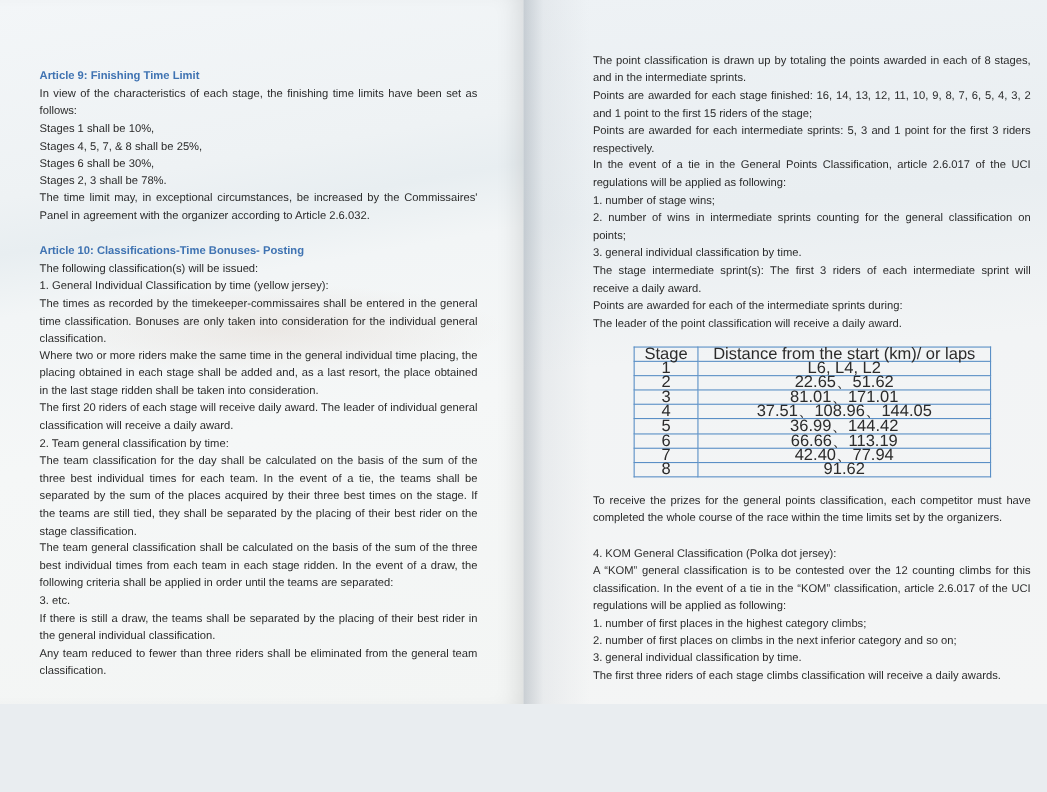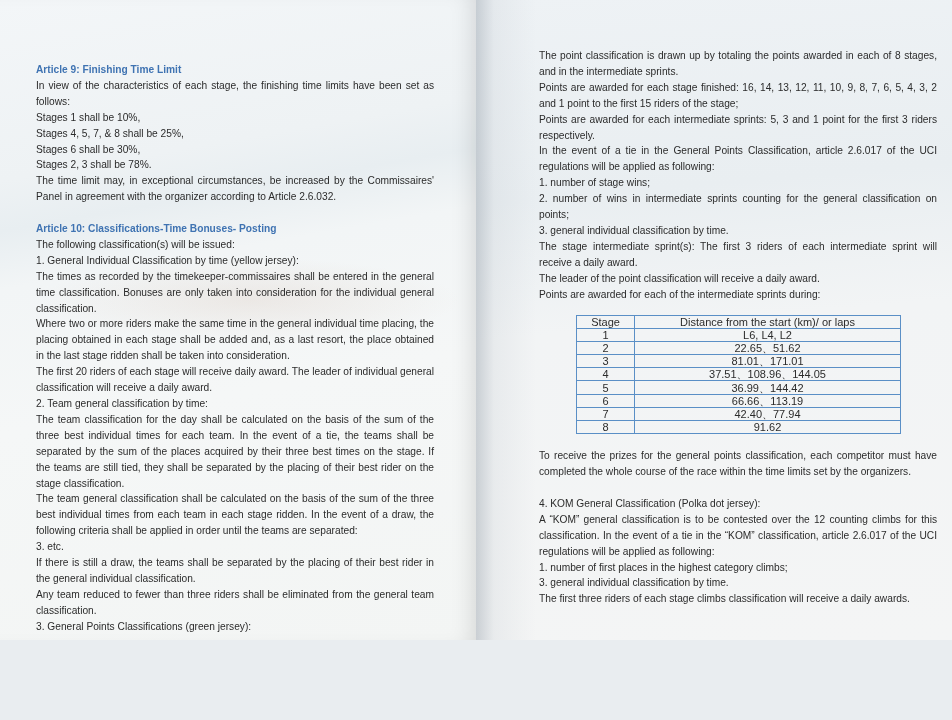--- a/index.html
+++ b/index.html
@@ -29,21 +29,21 @@
   }
   .page-left .col { left:36px; top:62px; width:398px; }
   .page-right .col { left:42px; top:48px; width:398px;margin-left:21px; }
   .h {
     color:#3f73b2; font-weight:bold;
   }
   .p { text-align:justify; text-align-last:left; }
   .spacer { height:15.9px; }
   .table-wrap { display:flex; justify-content:center; margin:12px 0 14px 0; padding-left:0; }
   table.stages {
-    border-collapse:collapse; font-size:11px; color:#2b2b2b;
+    border-collapse:collapse; font-size:15px; color:#2b2b2b;
     width:325px; margin-left:1px;
   }
   table.stages th, table.stages td {
     border:1px solid #5a8fc6; text-align:center; font-weight:normal;
     height:12.2px; padding:0; line-height:12px;
   }
   table.stages .c1 { width:57px; }
   .footer {
     position:absolute; top:676px; display:flex; align-items:flex-end; gap:20px;
     font-size:11.5px; color:#444;
@@ -80,21 +80,20 @@
     <div class="p">1. General Individual Classification by time (yellow jersey):</div>
     <div class="p">The times as recorded by the timekeeper-commissaires shall be entered in the general time classification. Bonuses are only taken into consideration for the individual general classification.</div>
     <div class="p">Where two or more riders make the same time in the general individual time placing, the placing obtained in each stage shall be added and, as a last resort, the place obtained in the last stage ridden shall be taken into consideration.</div>
     <div class="p">The first 20 riders of each stage will receive daily award. The leader of individual general classification will receive a daily award.</div>
     <div class="p">2. Team general classification by time:</div>
     <div class="p">The team classification for the day shall be calculated on the basis of the sum of the three best individual times for each team. In the event of a tie, the teams shall be separated by the sum of the places acquired by their three best times on the stage. If the teams are still tied, they shall be separated by the placing of their best rider on the stage classification.</div>
     <div class="p">The team general classification shall be calculated on the basis of the sum of the three best individual times from each team in each stage ridden. In the event of a draw, the following criteria shall be applied in order until the teams are separated:</div>
     <div class="p">3. etc.</div>
     <div class="p">If there is still a draw, the teams shall be separated by the placing of their best rider in the general individual classification.</div>
     <div class="p">Any team reduced to fewer than three riders shall be eliminated from the general team classification.</div>
-    <div class="p">3. General Points Classifications (green jersey):</div>
   </div>
   <div class="footer footer-left">
     <span>130</span>
     <span class="logo">
       <span class="logo-mark"></span>
       <span class="logo-text">▬▬▬▬<br>▪▪▪▪▪</span>
       <span class="logo-sep"></span>
       <span class="star">✶</span>
       <span class="logo-text2">▬▬▬▬<br>▪▪▪▪▪▪</span>
     </span>
@@ -104,22 +103,22 @@
 <div class="page page-right">
   <div class="col">
     <div class="p">The point classification is drawn up by totaling the points awarded in each of 8 stages, and in the intermediate sprints.</div>
     <div class="p">Points are awarded for each stage finished: 16, 14, 13, 12, 11, 10, 9, 8, 7, 6, 5, 4, 3, 2 and 1 point to the first 15 riders of the stage;</div>
     <div class="p">Points are awarded for each intermediate sprints: 5, 3 and 1 point for the first 3 riders respectively.</div>
     <div class="p">In the event of a tie in the General Points Classification, article 2.6.017 of the UCI regulations will be applied as following:</div>
     <div class="p">1. number of stage wins;</div>
     <div class="p">2. number of wins in intermediate sprints counting for the general classification on points;</div>
     <div class="p">3. general individual classification by time.</div>
     <div class="p">The stage intermediate sprint(s): The first 3 riders of each intermediate sprint will receive a daily award.</div>
+    <div class="p">Points are awarded for each of the intermediate sprints during:</div>
     <div class="p">The leader of the point classification will receive a daily award.</div>
-    <div class="p">Points are awarded for each of the intermediate sprints during:</div>
 
     <div class="table-wrap">
       <table class="stages">
         <thead>
           <tr>
             <th class="c1">Stage</th>
             <th>Distance from the start (km)/ or laps</th>
           </tr>
         </thead>
         <tbody>
@@ -157,20 +156,21 @@
           </tr>
         </tbody>
       </table>
     </div>
 
     <div class="p">To receive the prizes for the general points classification, each competitor must have completed the whole course of the race within the time limits set by the organizers.</div>
     <div class="spacer"></div>
     <div class="p">4. KOM General Classification (Polka dot jersey):</div>
     <div class="p">A “KOM” general classification is to be contested over the 12 counting climbs for this classification. In the event of a tie in the “KOM” classification, article 2.6.017 of the UCI regulations will be applied as following:</div>
     <div class="p">1. number of first places in the highest category climbs;</div>
+    <div class="p">2. number of first places on climbs in the next inferior category and so on;</div>
     <div class="p">3. general individual classification by time.</div>
     <div class="p">The first three riders of each stage climbs classification will receive a daily awards.</div>
   </div>
   <div class="footer footer-right">
     <span class="logo">
       <span class="logo-mark"></span>
       <span class="logo-text">▬▬▬▬<br>▪▪▪▪▪</span>
       <span class="logo-sep"></span>
       <span class="star">✶</span>
       <span class="logo-text2">▬▬▬▬<br>▪▪▪▪▪▪</span>

